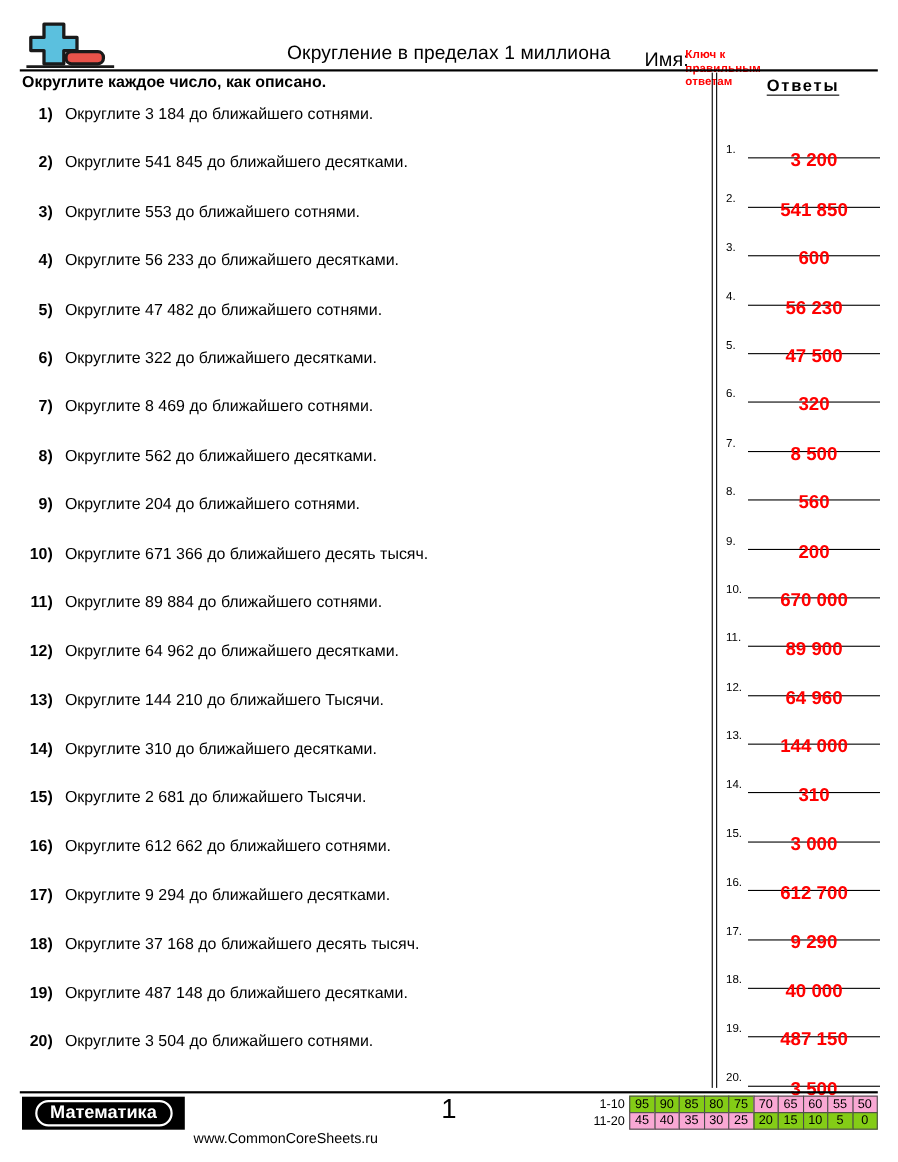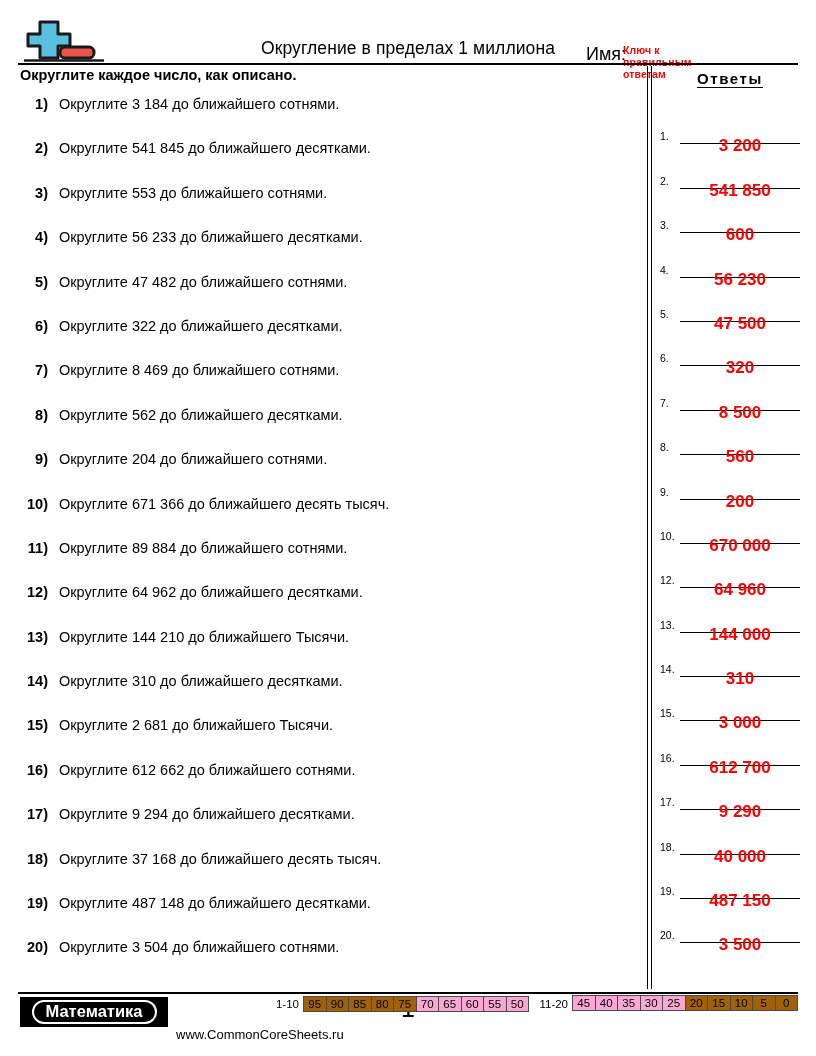--- a/index.html
+++ b/index.html
@@ -204,21 +204,21 @@
     text-align: center;
     font-size: 25px;
   }
 
   
   .grade {
     position: absolute;
     right: 18px;
     top: 2px;
     display: flex;
-    flex-direction: row;
+    flex-direction: column;
   }
   .grade-row {
     display: flex;
     align-items: stretch;
   }
   .grade-label {
     width: 44px;
     text-align: right;
     padding-right: 5px;
     font-size: 11.5px;
@@ -227,21 +227,21 @@
   }
   .grade-cell {
     width: 23.5px;
     height: 16px;
     line-height: 15px;
     text-align: center;
     font-size: 11.5px;
     border: 1px solid #4a4a4a;
     margin-left: -1px;
     box-sizing: border-box;
-    background: #a16207;
+    background: #84cc16;
   }
   .grade-row + .grade-row .grade-cell {
     margin-top: -1px;
   }
   .grade-cell.hl {
     background: #f9a8d4;
   }
 </style>
 </head>
 <body>
@@ -394,20 +394,25 @@
   </div>
   <div class="a-row">
     <span class="a-num">9.</span>
     <span class="a-line"></span>
     <span class="a-val">200</span>
   </div>
   <div class="a-row">
     <span class="a-num">10.</span>
     <span class="a-line"></span>
     <span class="a-val">670 000</span>
+  </div>
+  <div class="a-row">
+    <span class="a-num">11.</span>
+    <span class="a-line"></span>
+    <span class="a-val">89 900</span>
   </div>
   <div class="a-row">
     <span class="a-num">12.</span>
     <span class="a-line"></span>
     <span class="a-val">64 960</span>
   </div>
   <div class="a-row">
     <span class="a-num">13.</span>
     <span class="a-line"></span>
     <span class="a-val">144 000</span>

